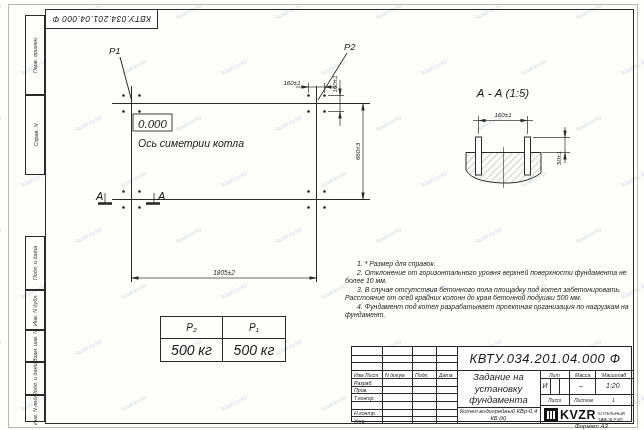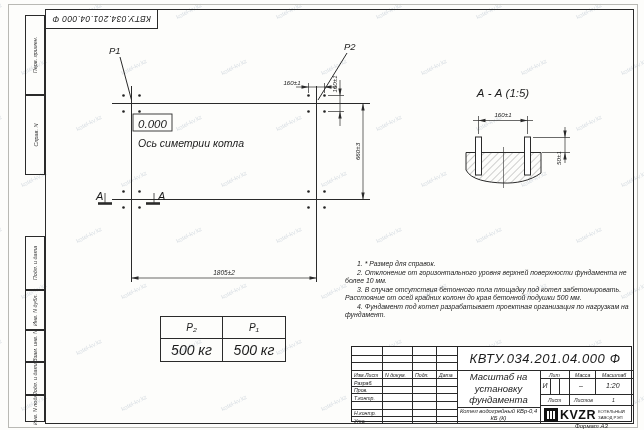--- a/index.html
+++ b/index.html
@@ -290,41 +290,41 @@
 
     <span class="tb-txt" style="left:2px;top:32.5px;">Разраб.</span>
     <span class="tb-txt" style="left:2px;top:40px;">Пров.</span>
     <span class="tb-txt" style="left:2px;top:47.8px;">Т.контр.</span>
     <span class="tb-txt" style="left:2px;top:55.5px;"></span>
     <span class="tb-txt" style="left:2px;top:63px;">Н.контр.</span>
     <span class="tb-txt" style="left:2px;top:70.5px;">Утв.</span>
 
     <div id="tb-doc" style="left:105px;top:0;width:176px;height:23px;">КВТУ.034.201.04.000 Ф</div>
 
-    <div id="tb-name" style="left:106px;top:24px;width:81px;height:35px;">Масштаб на установку фундамента</div>
+    <div id="tb-name" style="left:106px;top:24px;width:81px;height:35px;">Задание на установку фундамента</div>
     <div id="tb-product" style="left:106px;top:60px;width:81px;height:16px;">Котел водогрейный КВр-0,4 КБ (К)</div>
 
     <div class="hl" style="left:188px;top:31px;width:93px;"></div>
     <div class="hl" style="left:188px;top:47px;width:93px;"></div>
     <div class="hl" style="left:188px;top:58px;width:93px;"></div>
     <div class="vl" style="left:217px;top:23px;height:35px;"></div>
     <div class="vl" style="left:243px;top:23px;height:24px;"></div>
     <div class="vl" style="left:197.7px;top:31px;height:16px;"></div>
     <div class="vl" style="left:207.3px;top:31px;height:16px;"></div>
     <span class="tb-txt" style="left:197px;top:24.5px;">Лит</span>
     <span class="tb-txt" style="left:223px;top:24.5px;">Масса</span>
     <span class="tb-txt" style="left:250px;top:24.5px;">Масштаб</span>
     <span class="tb-val" style="left:190.5px;top:35px;">И</span>
     <span class="tb-val" style="left:227px;top:35px;">–</span>
     <span class="tb-val" style="left:254px;top:35px;">1:20</span>
     <span class="tb-txt" style="left:196px;top:50px;">Лист</span>
     <span class="tb-txt" style="left:222px;top:50px;">Листов</span>
     <span class="tb-txt" style="left:260px;top:50px;">1</span>
 
-    <div id="kvzr-logo" style="left:192px;top:60px;width:88px;height:15px;">
+    <div id="kvzr-logo" style="left:192px;top:60px;width:88px;height:15px;align-items:flex-end;">
       <div id="kvzr-mark">
         <svg width="10" height="10" viewBox="0 0 10 10" style="position:static;">
           <rect x="1" y="1" width="2" height="8" fill="#fff"></rect>
           <rect x="4" y="1" width="2" height="8" fill="#fff"></rect>
           <rect x="7" y="1" width="2" height="8" fill="#fff"></rect>
         </svg>
       </div>
       <span id="kvzr-word">KVZR</span>
       <span id="kvzr-sub">
         <span style="display:block;">КОТЕЛЬНЫЙ</span>

